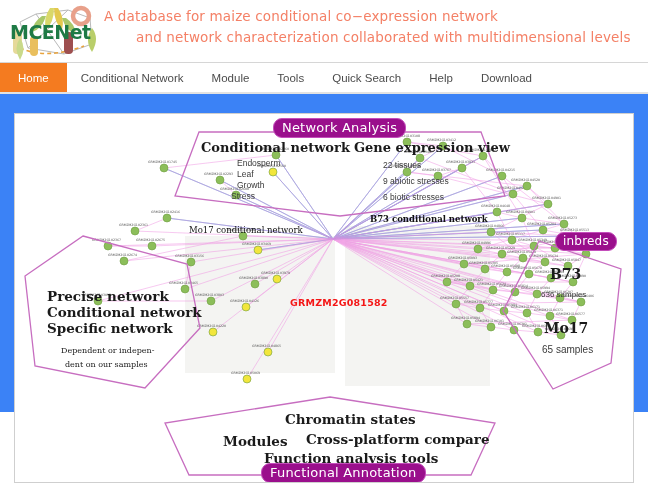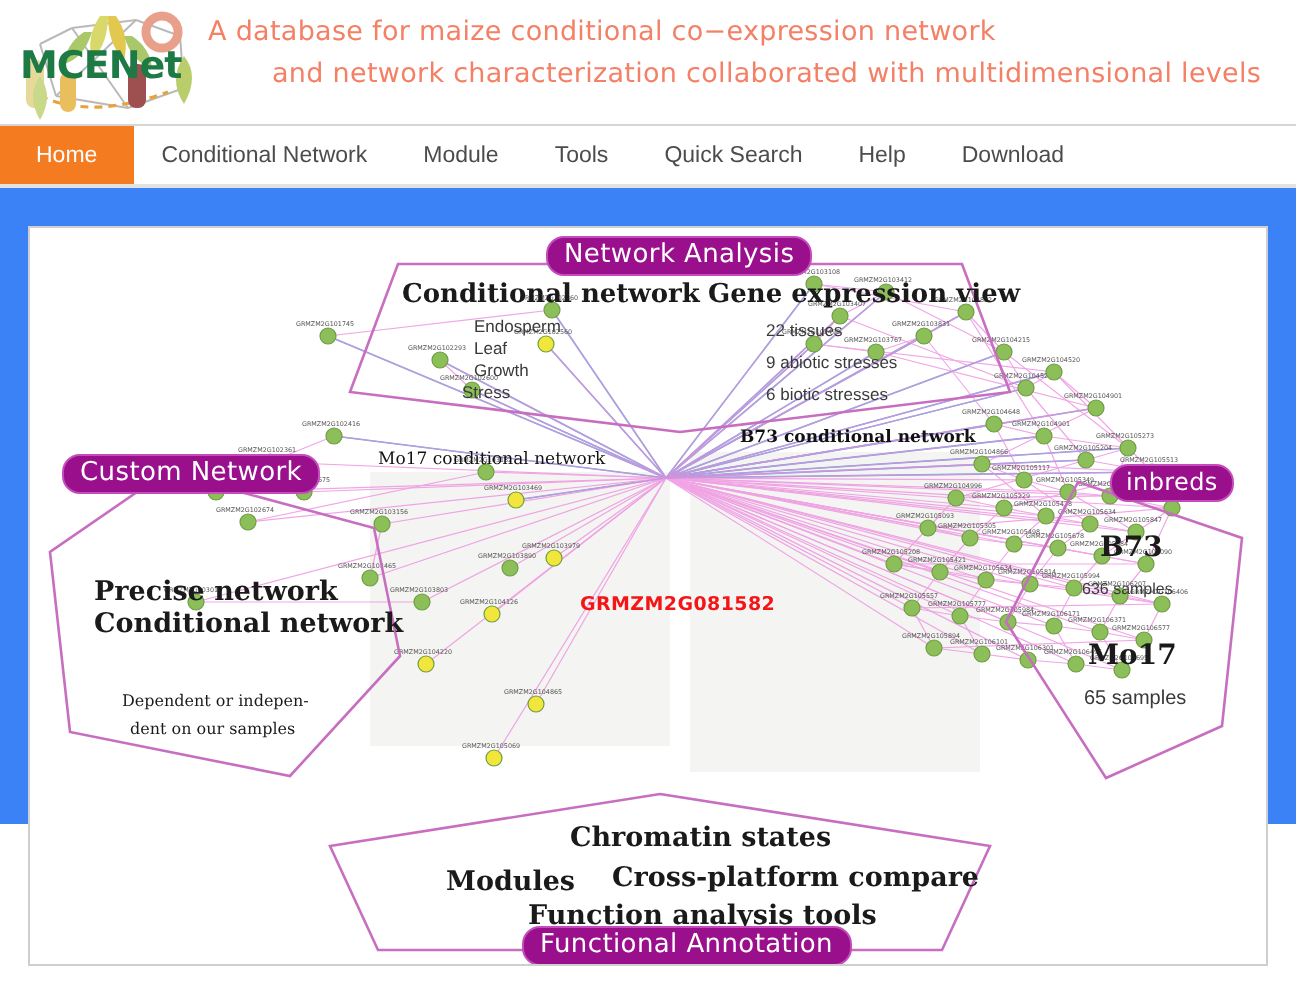--- a/index.html
+++ b/index.html
@@ -566,24 +566,24 @@
     <div class="hdg" style="left:339px; top:26px; font-size:13px;">Gene expression view</div>
     <div class="sub" style="left:368px; top:46px; font-size:8.5px;">22 tissues</div>
     <div class="sub" style="left:368px; top:62px; font-size:8.5px;">9 abiotic stresses</div>
     <div class="sub" style="left:368px; top:78px; font-size:8.5px;">6 biotic stresses</div>
 
     <div class="poly" style="left:10px; top:122px;">
       <svg width="175" height="152" viewBox="0 0 175 152">
         <polygon points="58,0 162,28 175,92 120,152 10,130 0,40" fill="none" stroke="#C76EC0" stroke-width="1.3"></polygon>
       </svg>
     </div>
-    <div class="badge" style="left:16px; top:113px;">Custom Network</div>
 
     <div class="hdg" style="left:32px; top:174px; font-size:13.5px;">Precise network</div>
     <div class="hdg" style="left:32px; top:190px; font-size:13.5px;">Conditional network</div>
+    <div class="hdg" style="left:32px; top:206px; font-size:13.5px;">Specific network</div>
 
     <div class="serif-line" style="left:46px; top:232px; font-size:8px;">Dependent or indepen-</div>
     <div class="serif-line" style="left:50px; top:246px; font-size:8px;">dent on our samples</div>
 
     <div class="poly" style="left:488px; top:127px;">
       <svg width="130" height="148" viewBox="0 0 130 148">
         <polygon points="36,0 118,28 108,122 50,148 0,70" fill="none" stroke="#C76EC0" stroke-width="1.3"></polygon>
       </svg>
     </div>
     <div class="badge small" style="left:516px; top:118px;margin-left:24px;">inbreds</div>

